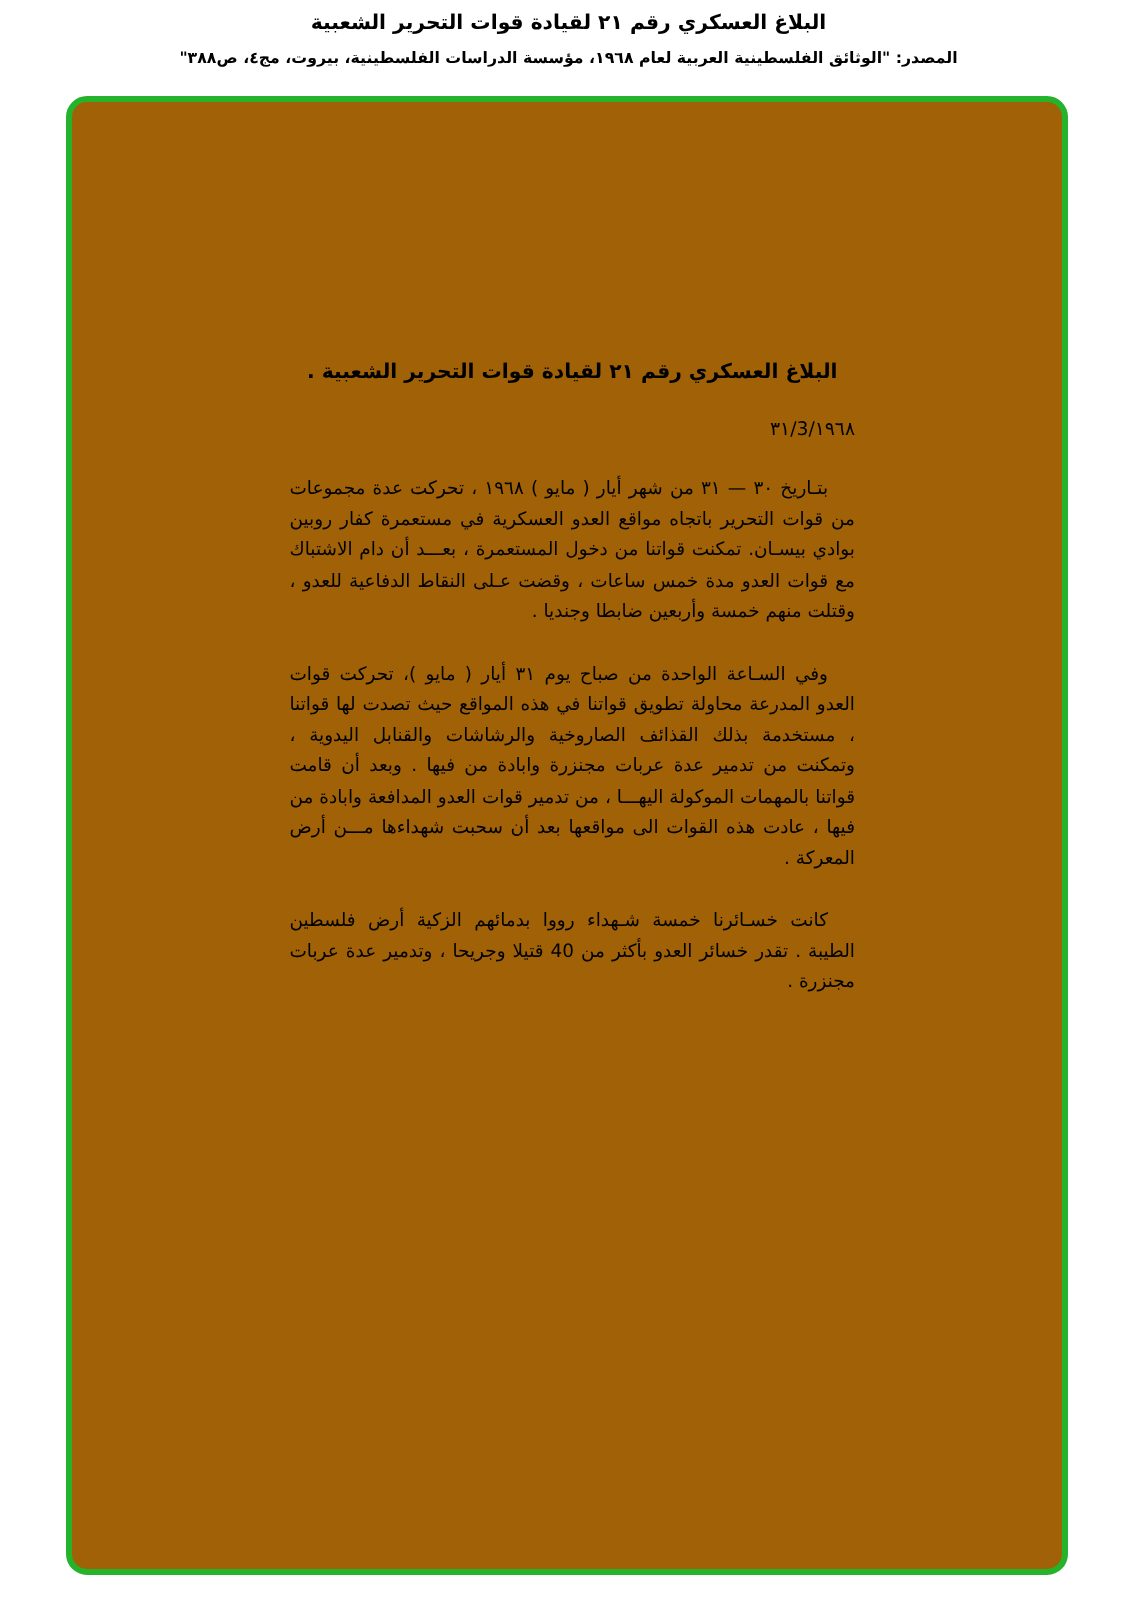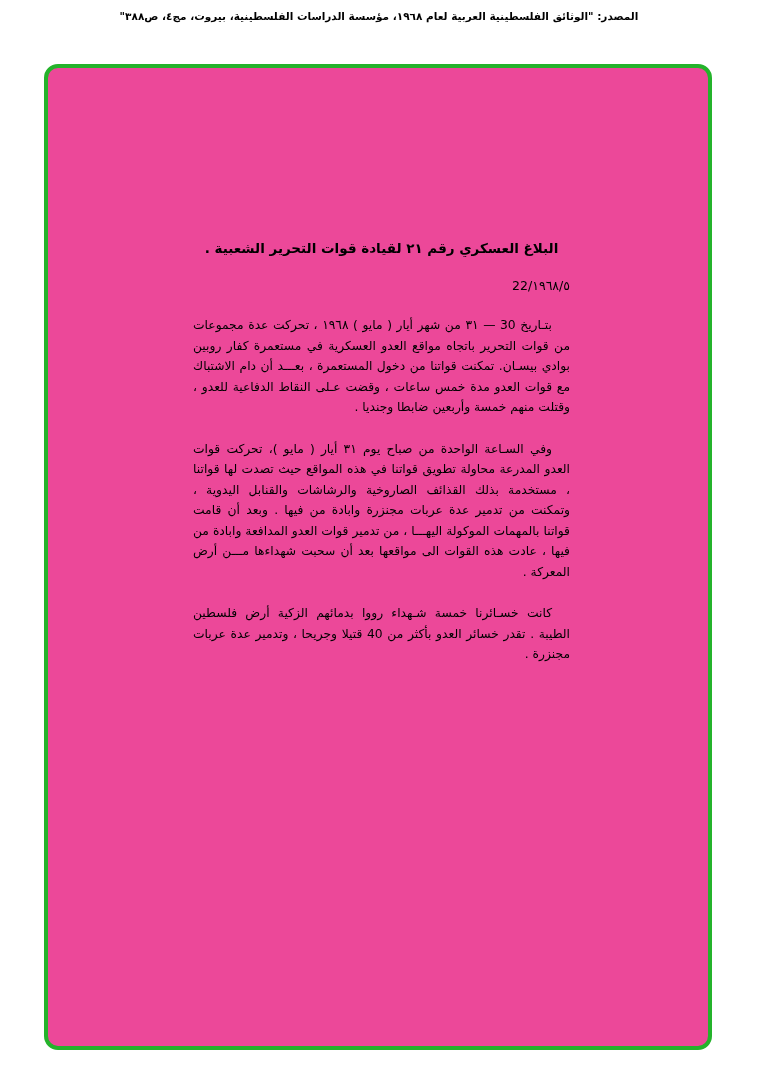--- a/index.html
+++ b/index.html
@@ -34,21 +34,21 @@
   
   .doc-border {
     position: absolute;
     left: 44px;
     top: 64px;
     width: 668px;
     height: 986px;
     box-sizing: border-box;
     border: 4px solid #24b32b;
     border-radius: 14px;
-    background: #ec4899;
+    background: #a16207;
   }
   .doc-inner {
     position: absolute;
     top: 0;
     right: 138px;
     left: 145px;
     padding-top: 172px;
     direction: rtl;
   }
 
@@ -84,32 +84,33 @@
     line-height: 20.5px;
     text-align: justify;
     text-indent: 18px;
     margin: 0 0 21px 0;
   }
 </style>
 </head>
 <body>
 
 <div class="top-header">
+  <div class="main-title">البلاغ العسكري رقم ٢١ لقيادة قوات التحرير الشعبية</div>
   <div class="source-line">المصدر: "الوثائق الفلسطينية العربية لعام ١٩٦٨، مؤسسة الدراسات الفلسطينية، بيروت، مج٤، ص٣٨٨"</div>
 </div>
 
 <div class="doc-border" style="border-color: rgb(36, 179, 43);">
   <div class="doc-inner">
 
     <div class="doc-title">البلاغ العسكري رقم ٢١ لقيادة قوات التحرير الشعبية .</div>
 
     <div class="date-row">
-      <div class="doc-date">١٩٦٨/٥/22</div>
+      <div class="doc-date">١٩٦٨/3/٣١</div>
     </div>
 
-    <p class="doc-paragraph">بتـاريخ 30 — ٣١ من شهر أيار ( مايو ) ١٩٦٨ ، تحركت عدة مجموعات من قوات التحرير باتجاه مواقع العدو العسكرية في مستعمرة كفار روبين بوادي بيسـان. تمكنت قواتنا من دخول المستعمرة ، بعـــد أن دام الاشتباك مع قوات العدو مدة خمس ساعات ، وقضت عـلى النقاط الدفاعية للعدو ، وقتلت منهم خمسة وأربعين ضابطا وجنديا .</p>
+    <p class="doc-paragraph">بتـاريخ ٣٠ — ٣١ من شهر أيار ( مايو ) ١٩٦٨ ، تحركت عدة مجموعات من قوات التحرير باتجاه مواقع العدو العسكرية في مستعمرة كفار روبين بوادي بيسـان. تمكنت قواتنا من دخول المستعمرة ، بعـــد أن دام الاشتباك مع قوات العدو مدة خمس ساعات ، وقضت عـلى النقاط الدفاعية للعدو ، وقتلت منهم خمسة وأربعين ضابطا وجنديا .</p>
 
     <p class="doc-paragraph">وفي السـاعة الواحدة من صباح يوم ٣١ أيار ( مايو )، تحركت قوات العدو المدرعة محاولة تطويق قواتنا في هذه المواقع حيث تصدت لها قواتنا ، مستخدمة بذلك القذائف الصاروخية والرشاشات والقنابل اليدوية ، وتمكنت من تدمير عدة عربات مجنزرة وابادة من فيها . وبعد أن قامت قواتنا بالمهمات الموكولة اليهـــا ، من تدمير قوات العدو المدافعة وابادة من فيها ، عادت هذه القوات الى مواقعها بعد أن سحبت شهداءها مـــن أرض المعركة .</p>
 
     <p class="doc-paragraph">كانت خسـائرنا خمسة شـهداء رووا بدمائهم الزكية أرض فلسطين الطيبة . تقدر خسائر العدو بأكثر من 40 قتيلا وجريحا ، وتدمير عدة عربات مجنزرة .</p>
 
   </div>
 </div>
 
 </body></html>

